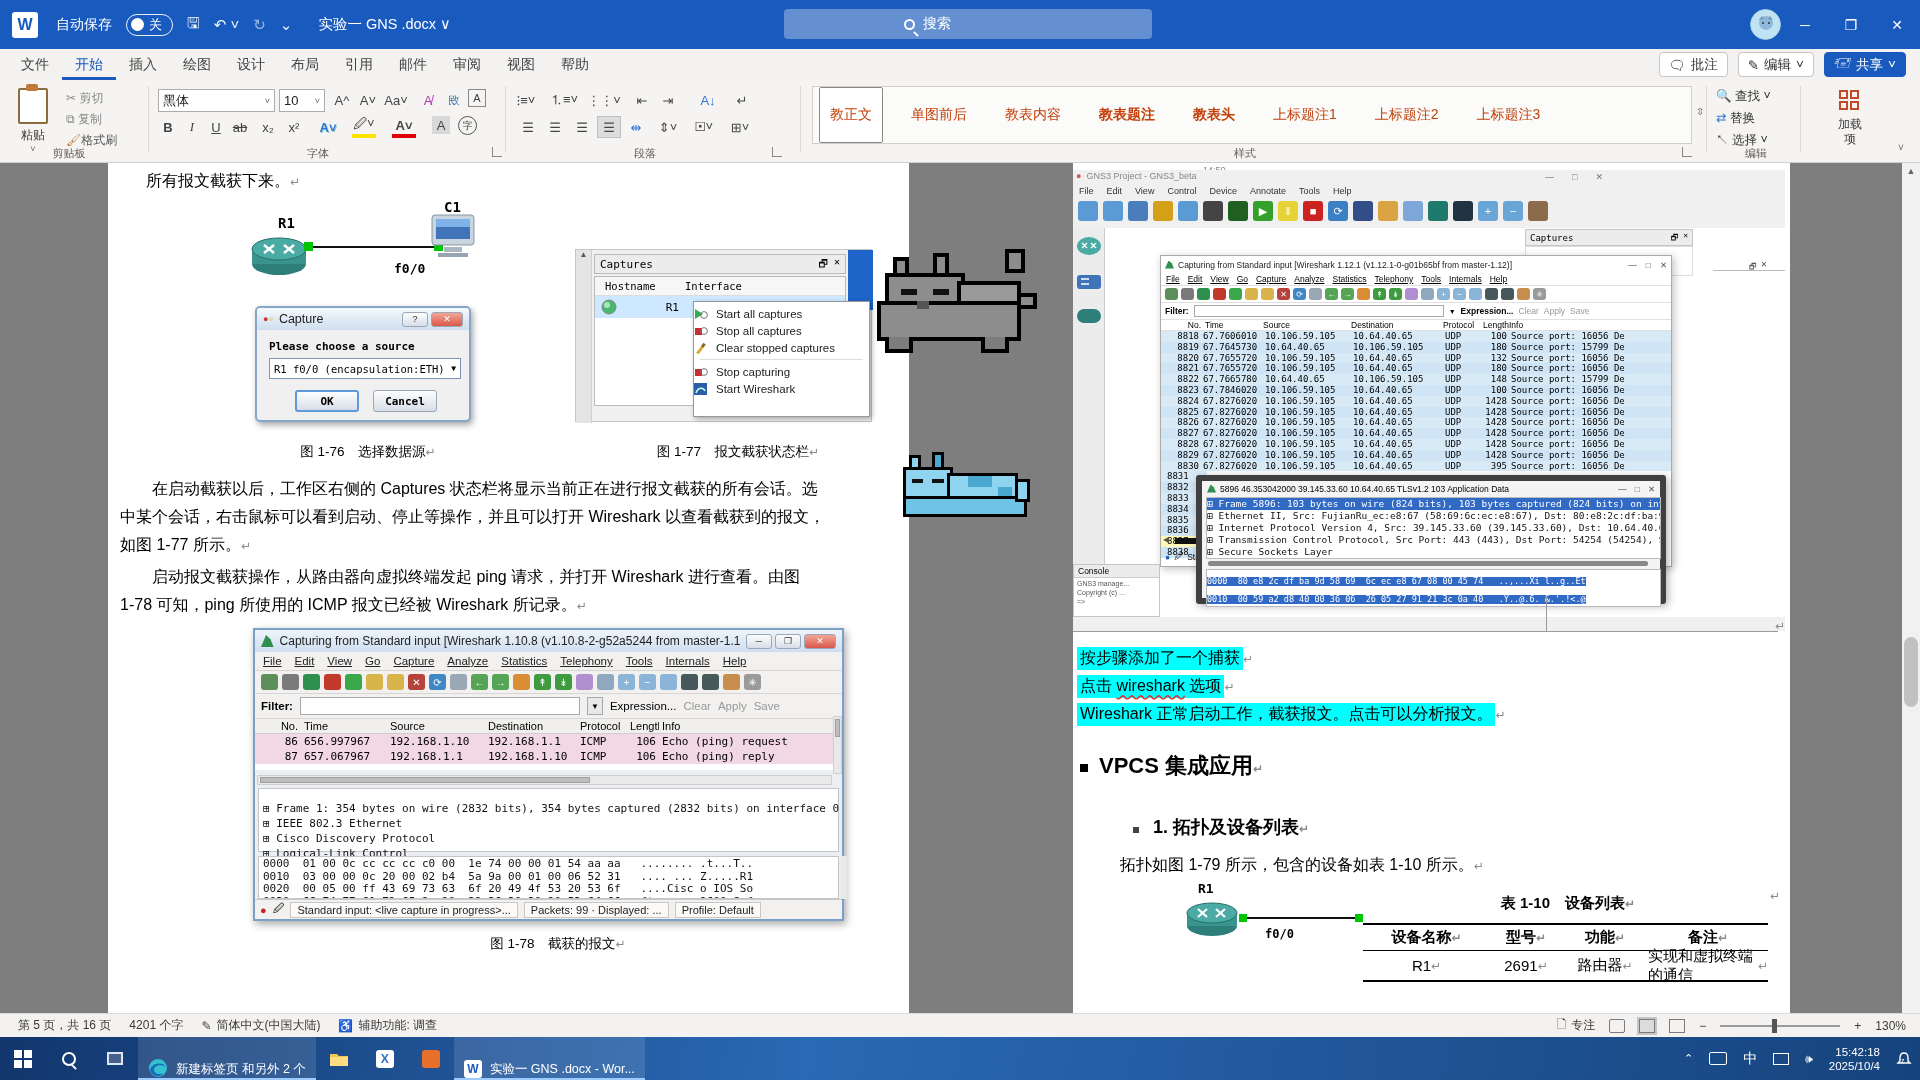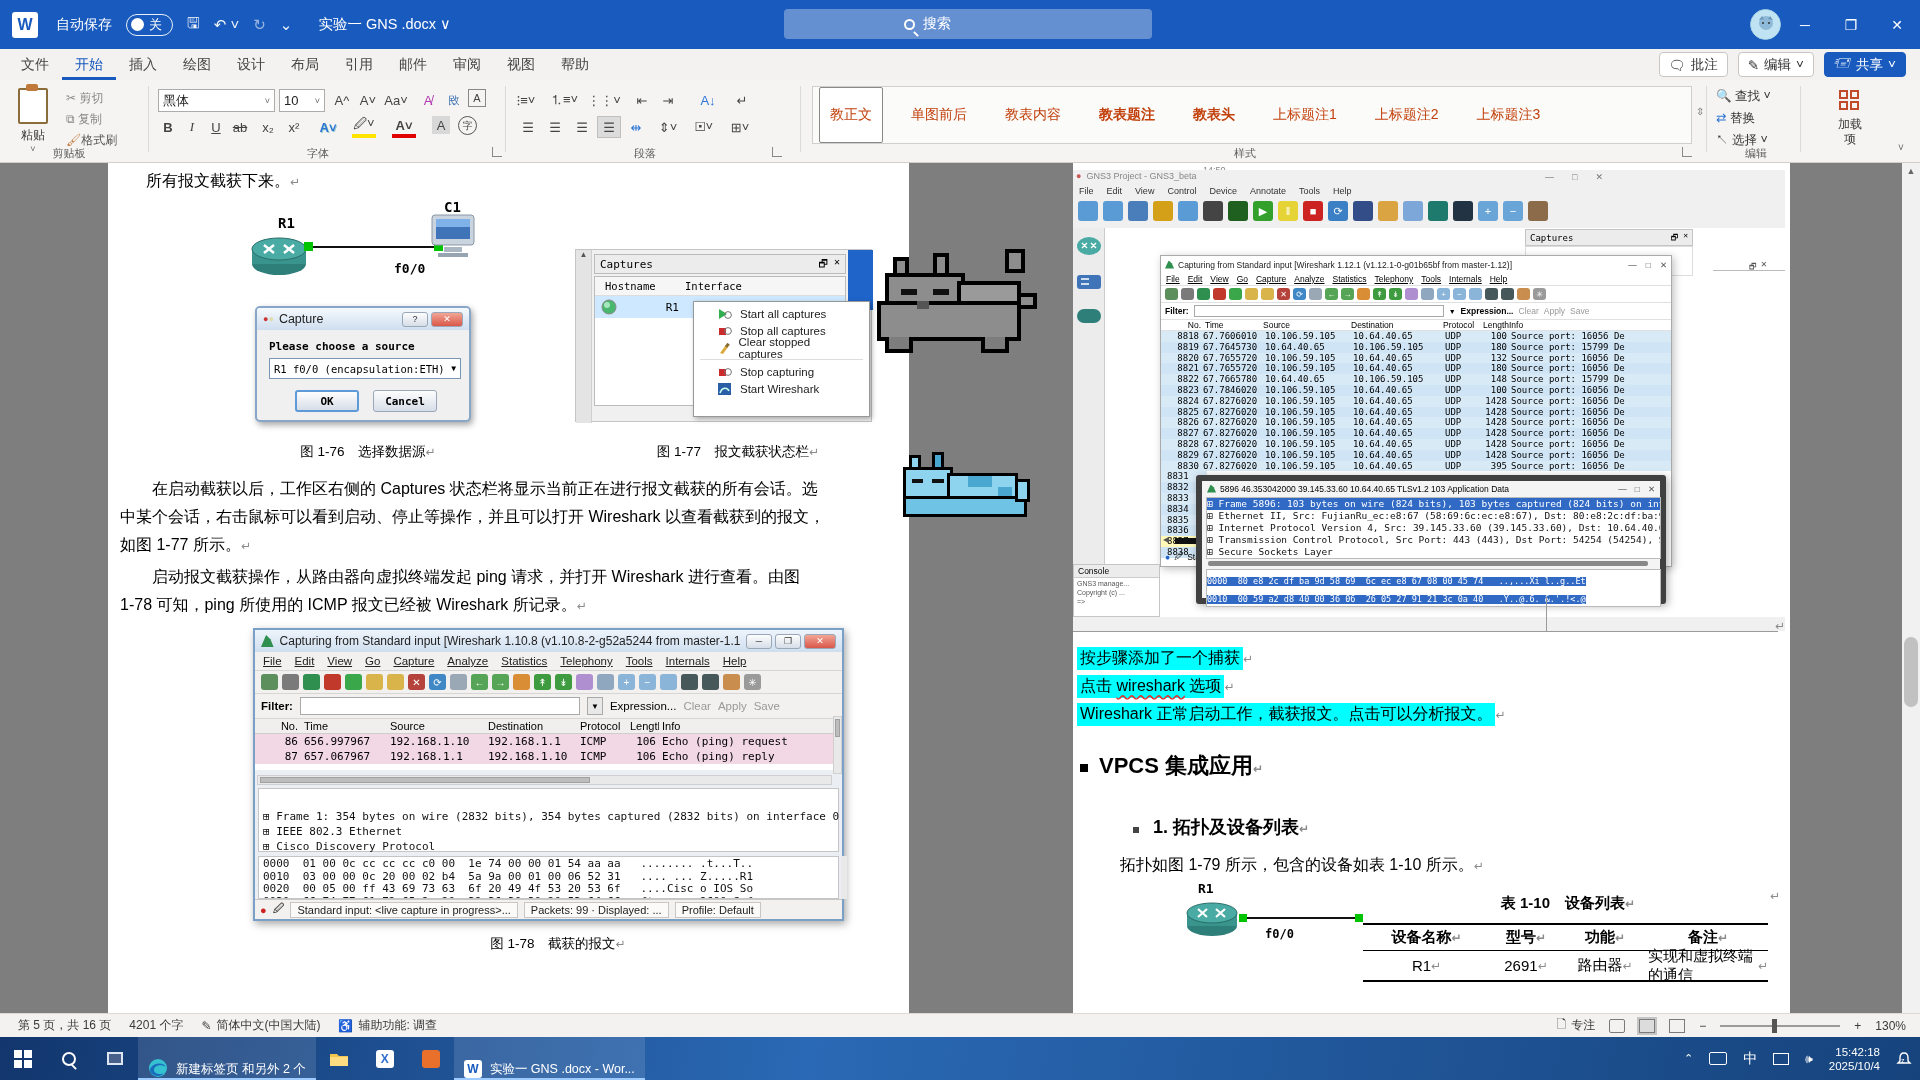--- a/index.html
+++ b/index.html
@@ -97,21 +97,21 @@
 .rc1{width:40px;text-align:right}.rc2{width:62px}.rc3{width:88px}.rc4{width:92px}.rc5{width:36px}.rc6{width:30px;text-align:right}.rc7{flex:1}
 .rrow span{overflow:hidden;padding:0 2px}
 .numcol div{font-family:"DejaVu Sans Mono",monospace;font-size:9px;height:10.8px;line-height:10.8px;background:#d9eaf7;padding-left:6px}
 .numcol div:nth-child(even){background:#cfe4f4}
 .numcol div:nth-child(7){background:#fff8b8}
 .treel{font-family:"DejaVu Sans Mono",monospace;font-size:9.5px;white-space:nowrap;height:12px;line-height:12px;color:#111;overflow:hidden}
 .treel:first-child{background:#316ac5;color:#fff}
 .phex{font-family:"DejaVu Sans Mono",monospace;font-size:8.5px;line-height:9.4px;white-space:pre;color:#fff;background:#316ac5;display:inline-block}
 .hl{background:#00ffff;font-size:16px;white-space:nowrap;padding:1px 3px;display:inline-block}
 .squig{text-decoration:underline wavy #e03030;text-underline-offset:3px}
-.menuitem{display:flex;align-items:center;gap:8px;height:17px;font-size:11.5px;color:#222;padding:0 24px}
+.menuitem{display:flex;align-items:center;gap:8px;height:17px;font-size:11.5px;color:#222;padding:0 0}
 .tblc{display:flex;align-items:center;justify-content:center;font-size:15px}
 .scrth{background:#bdbdbd;border:1px solid #a0a0a0}
 </style>
 </head>
 <body>
 
 <div id="root">
 
   <div class="titlebar">
     <div class="appicon">W</div>
@@ -480,21 +480,21 @@
             <span class="lc6">106</span>
             <span class="lc7">Echo (ping) reply</span>
         </div>
         </div>
       <div class="abs" style="left:2px;top:145px;width:575px;height:10px;background:#e9e9e9;border:1px solid #cfcfcf">
           <div class="scrth abs" style="left:2px;top:1px;width:330px;height:6px"></div>
         </div>
       <div class="abs" style="left:578px;top:86px;width:9px;height:58px;background:#e9e9e9;border:1px solid #cfcfcf">
           <div class="scrth abs" style="left:1px;top:2px;width:5px;height:18px"></div>
         </div>
-      <div class="abs" style="left:3px;top:158px;width:581px;height:64px;background:#fff;border:1px solid #c5c5c5;padding:20px 4px">
+      <div class="abs" style="left:3px;top:158px;width:581px;height:64px;background:#fff;border:1px solid #c5c5c5;padding:12px 4px">
 
       <div class="detl">⊞ Frame 1: 354 bytes on wire (2832 bits), 354 bytes captured (2832 bits) on interface 0</div>
           <div class="detl">⊞ IEEE 802.3 Ethernet</div>
           <div class="detl">⊞ Cisco Discovery Protocol</div>
           <div class="detl">⊞ Logical-Link Control</div>
         </div>
       <div class="abs" style="left:3px;top:226px;width:581px;height:43px;background:#fff;border:1px solid #c5c5c5;padding:1px 4px;overflow:hidden">
 
       <div class="hexl">0000  01 00 0c cc cc cc c0 00  1e 74 00 00 01 54 aa aa   ........ .t...T..</div>
           <div class="hexl">0010  03 00 00 0c 20 00 02 b4  5a 9a 00 01 00 06 52 31   .... ... Z.....R1</div>

